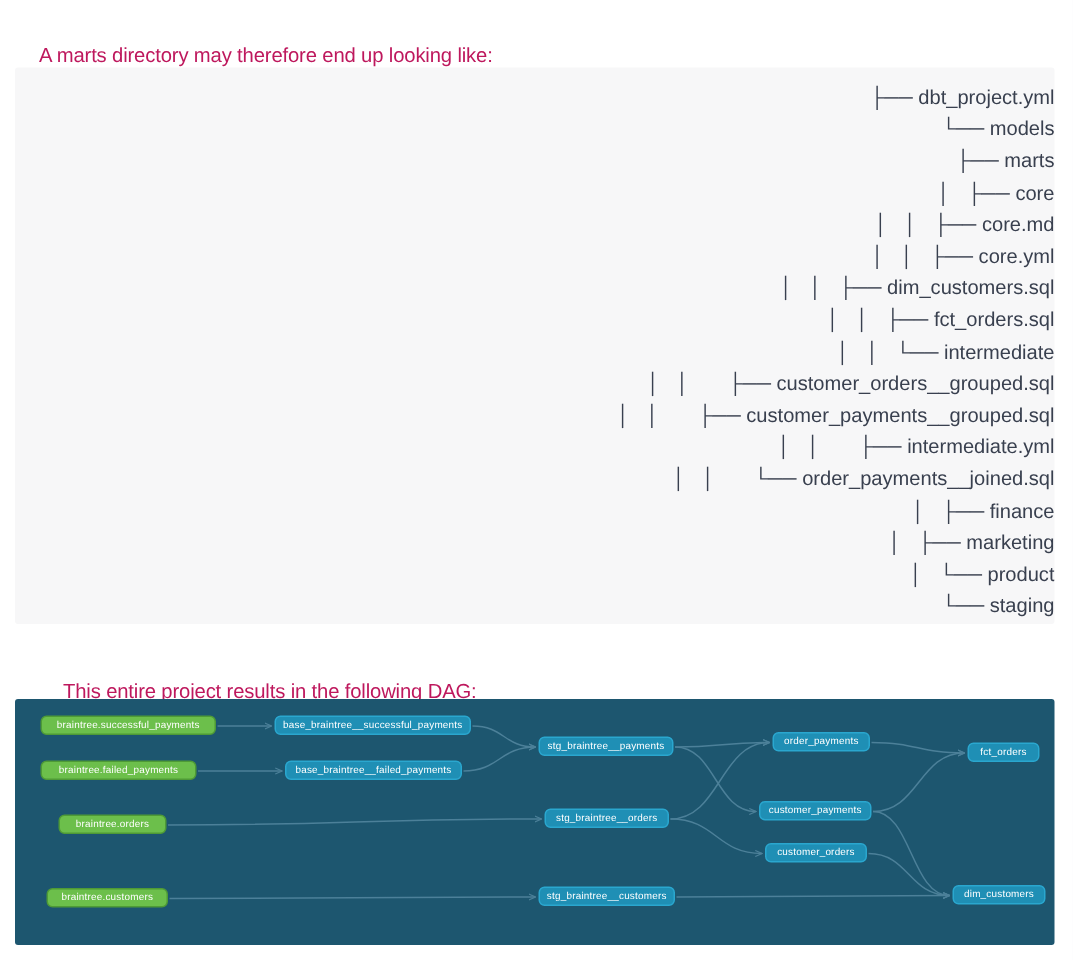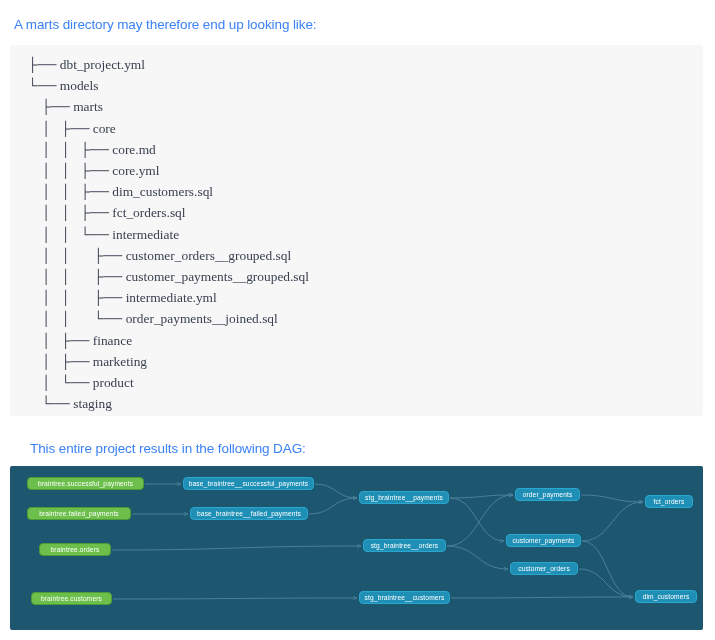--- a/index.html
+++ b/index.html
@@ -13,48 +13,49 @@
   }
   body {
     overflow: hidden;
     position: relative;
   }
 
   
   .para {
     font-size: 13.5px;
     line-height: 18px;
-    color: #3b82f6;
-    margin: 4px;
+    color: #be185d;
+    margin: 16px;
     padding: 0 10px;
     letter-spacing: -0.1px;
   }
   #intro-paragraph { position: absolute; left: 0; top: 12px; }
   #dag-paragraph  { position: absolute; left: 16px; top: 436px; }
 
   
   .code-block {
     position: absolute;
     left: 10px;
     top: 45px;
     width: 693px;
     height: 371px;
     background: #f7f7f8;
     border-radius: 2px;
     overflow: hidden;
     padding: 9px 0 0 18px;
   }
   .tree {
     margin: 0;
-    font-family: Liberation Serif, serif;
+    font-family: Liberation Sans, sans-serif;
     font-size: 13.4px;
     line-height: 21.2px;
     color: #39404f;
     white-space: pre;
     letter-spacing: 0px;
+    text-align: right;
   }
   .tree-line { white-space: pre; display: block; }
 
   
   .dag {
     position: absolute;
     left: 10px;
     top: 466px;
     width: 693px;
     height: 164px;

